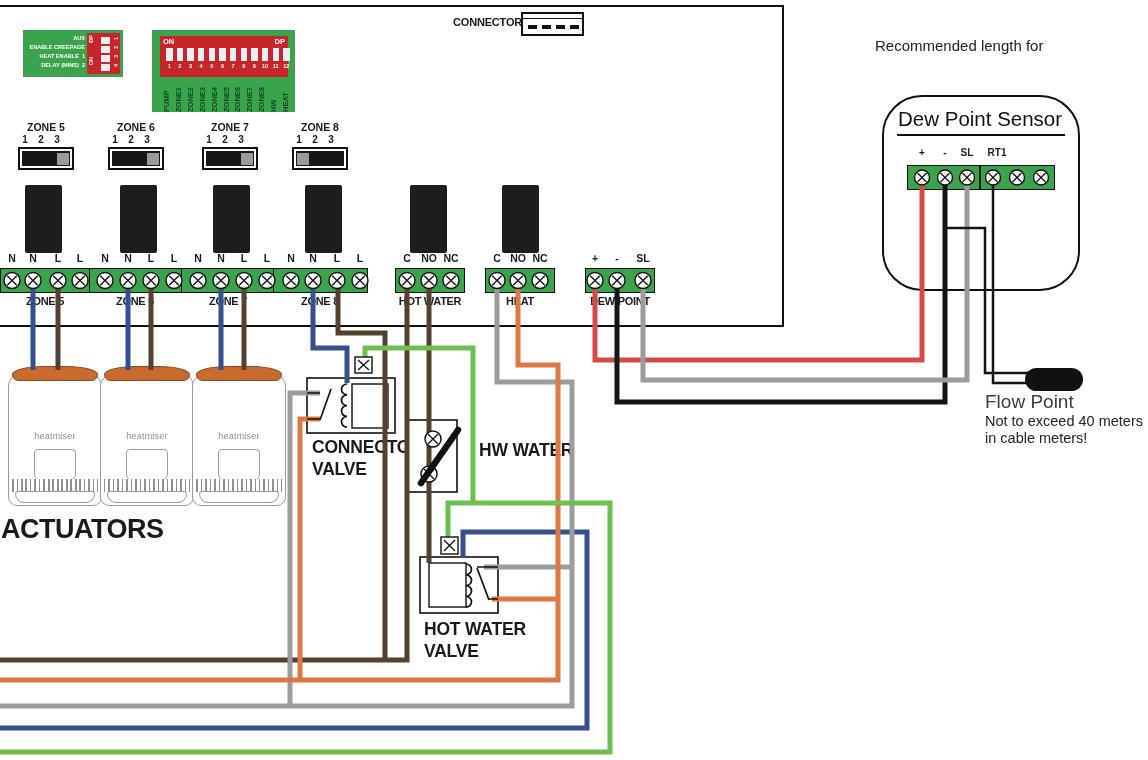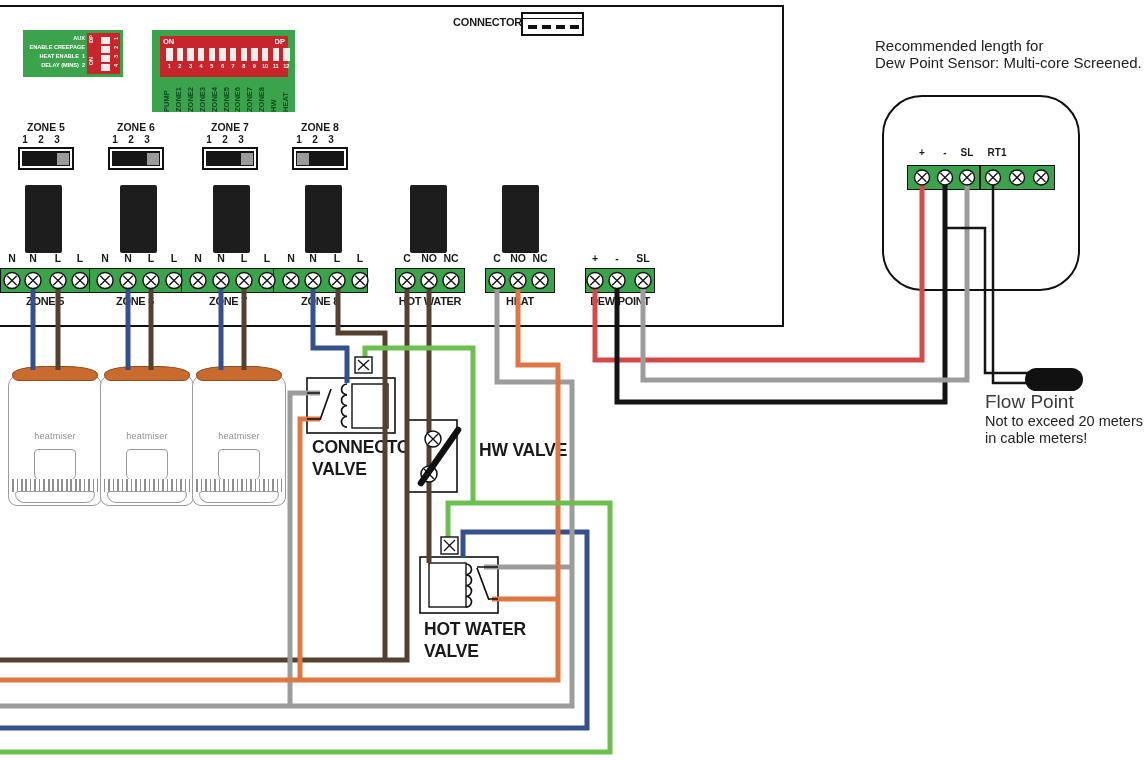--- a/index.html
+++ b/index.html
@@ -143,34 +143,35 @@
       <div class="chan vtext" style="left: 57.6px;">ZONE4</div>
       <div class="chan vtext" style="left: 69.5px;">ZONE5</div>
       <div class="chan vtext" style="left: 81.4px;">ZONE6</div>
       <div class="chan vtext" style="left: 93.3px;">ZONE7</div>
       <div class="chan vtext" style="left: 105.2px;">ZONE8</div>
       <div class="chan vtext" style="left: 117.1px;">HW</div>
       <div class="chan vtext" style="left: 129px;">HEAT</div>
     </div>
 
   <div class="note" style="left:875px;top:37px">Recommended length for</div>
-  <div class="note" style="left:875px;top:54px">Dew Point Sensor: Multi-core Screened.</div>
   <div id="dps-box"></div>
+  <div id="dps-title">Dew Point Sensor</div>
   <div id="dps-bar"></div>
   <div id="dps-div"></div>
 
   <div class="note" style="left:985px;top:391px;font-size:19px;color:#3c3c3c">Flow Point</div>
-  <div class="note" style="left:985px;top:413px;font-size:14.5px">Not to exceed 20 meters</div>
+  <div class="note" style="left:985px;top:413px;font-size:14.5px">Not to exceed 40 meters</div>
   <div class="note" style="left:985px;top:430px;font-size:14.5px">in cable meters!</div>
 
   <div class="lbl" style="left:312px;top:437px;font-size:17.5px">CONNECTOR</div>
   <div class="lbl" style="left:312px;top:459px;font-size:17.5px">VALVE</div>
-  <div class="lbl" style="left:479px;top:440px;font-size:17.5px">HW VALVE</div>
+  <div class="lbl" style="left:479px;top:440px;font-size:17.5px">HW WATER</div>
   <div class="lbl" style="left:424px;top:619px;font-size:17.5px">HOT WATER</div>
   <div class="lbl" style="left:424px;top:641px;font-size:17.5px">VALVE</div>
+  <div class="lbl" style="left:1px;top:514px;font-size:27px;font-weight:800;letter-spacing:-0.5px">ACTUATORS</div>
 <div class="bar" style="left: 0px; width: 90px;"></div>
     <div class="pinlbl" style="left: 2px;">N</div>
     <div class="pinlbl" style="left: 23px;">N</div>
     <div class="pinlbl" style="left: 48px;">L</div>
     <div class="pinlbl" style="left: 70px;">L</div>
     <div class="grpname" style="left: 0px;">ZONE 5</div>
     <div class="bar" style="left: 89px; width: 93px;"></div>
     <div class="pinlbl" style="left: 95px;">N</div>
     <div class="pinlbl" style="left: 118px;">N</div>
     <div class="pinlbl" style="left: 141px;">L</div>

